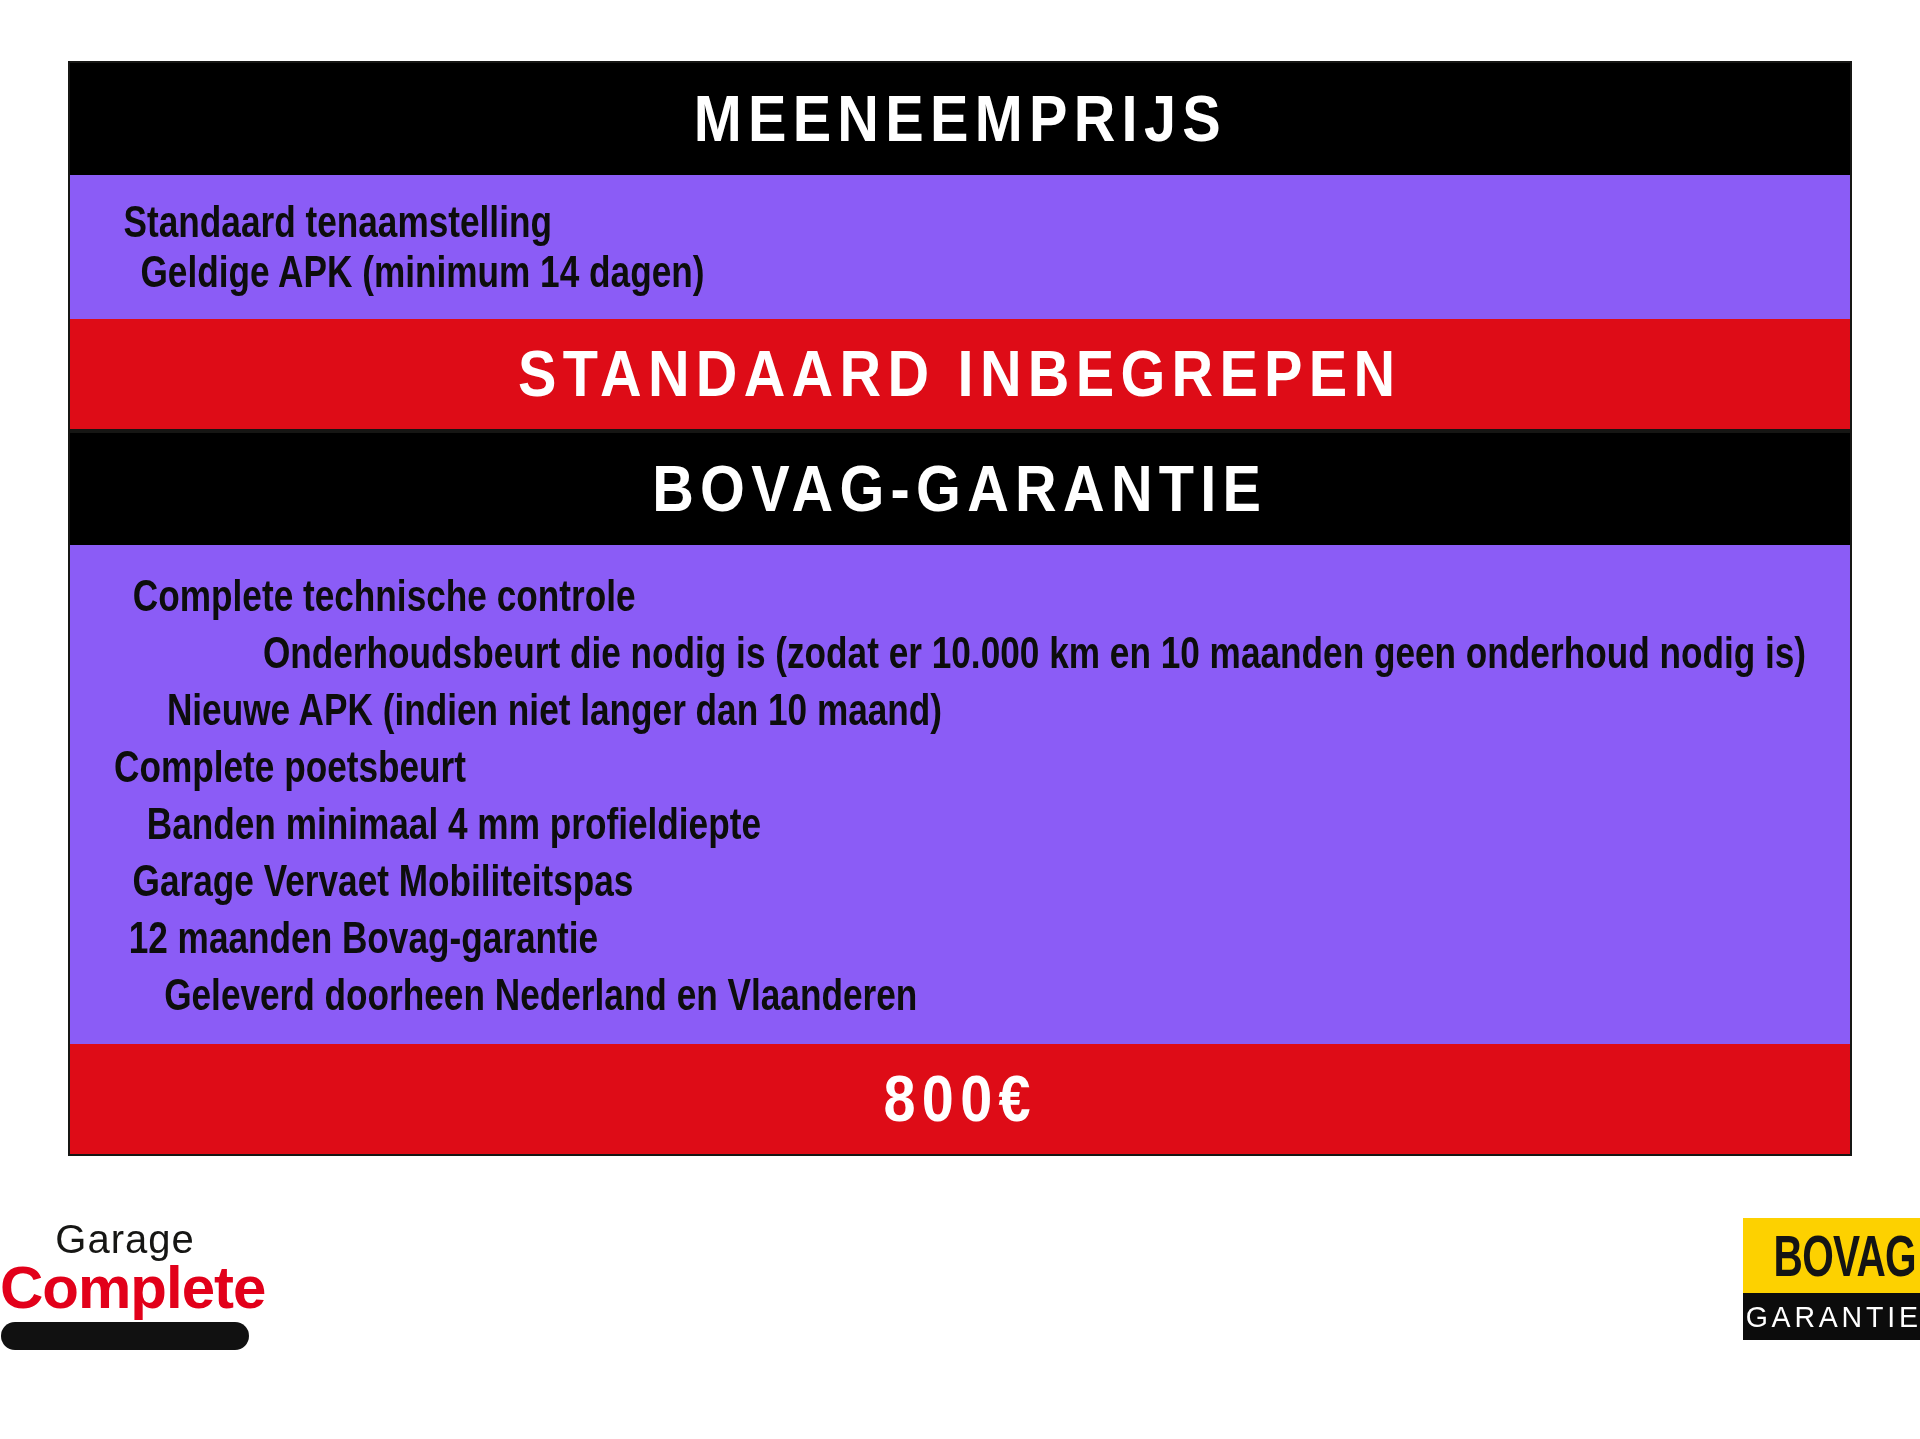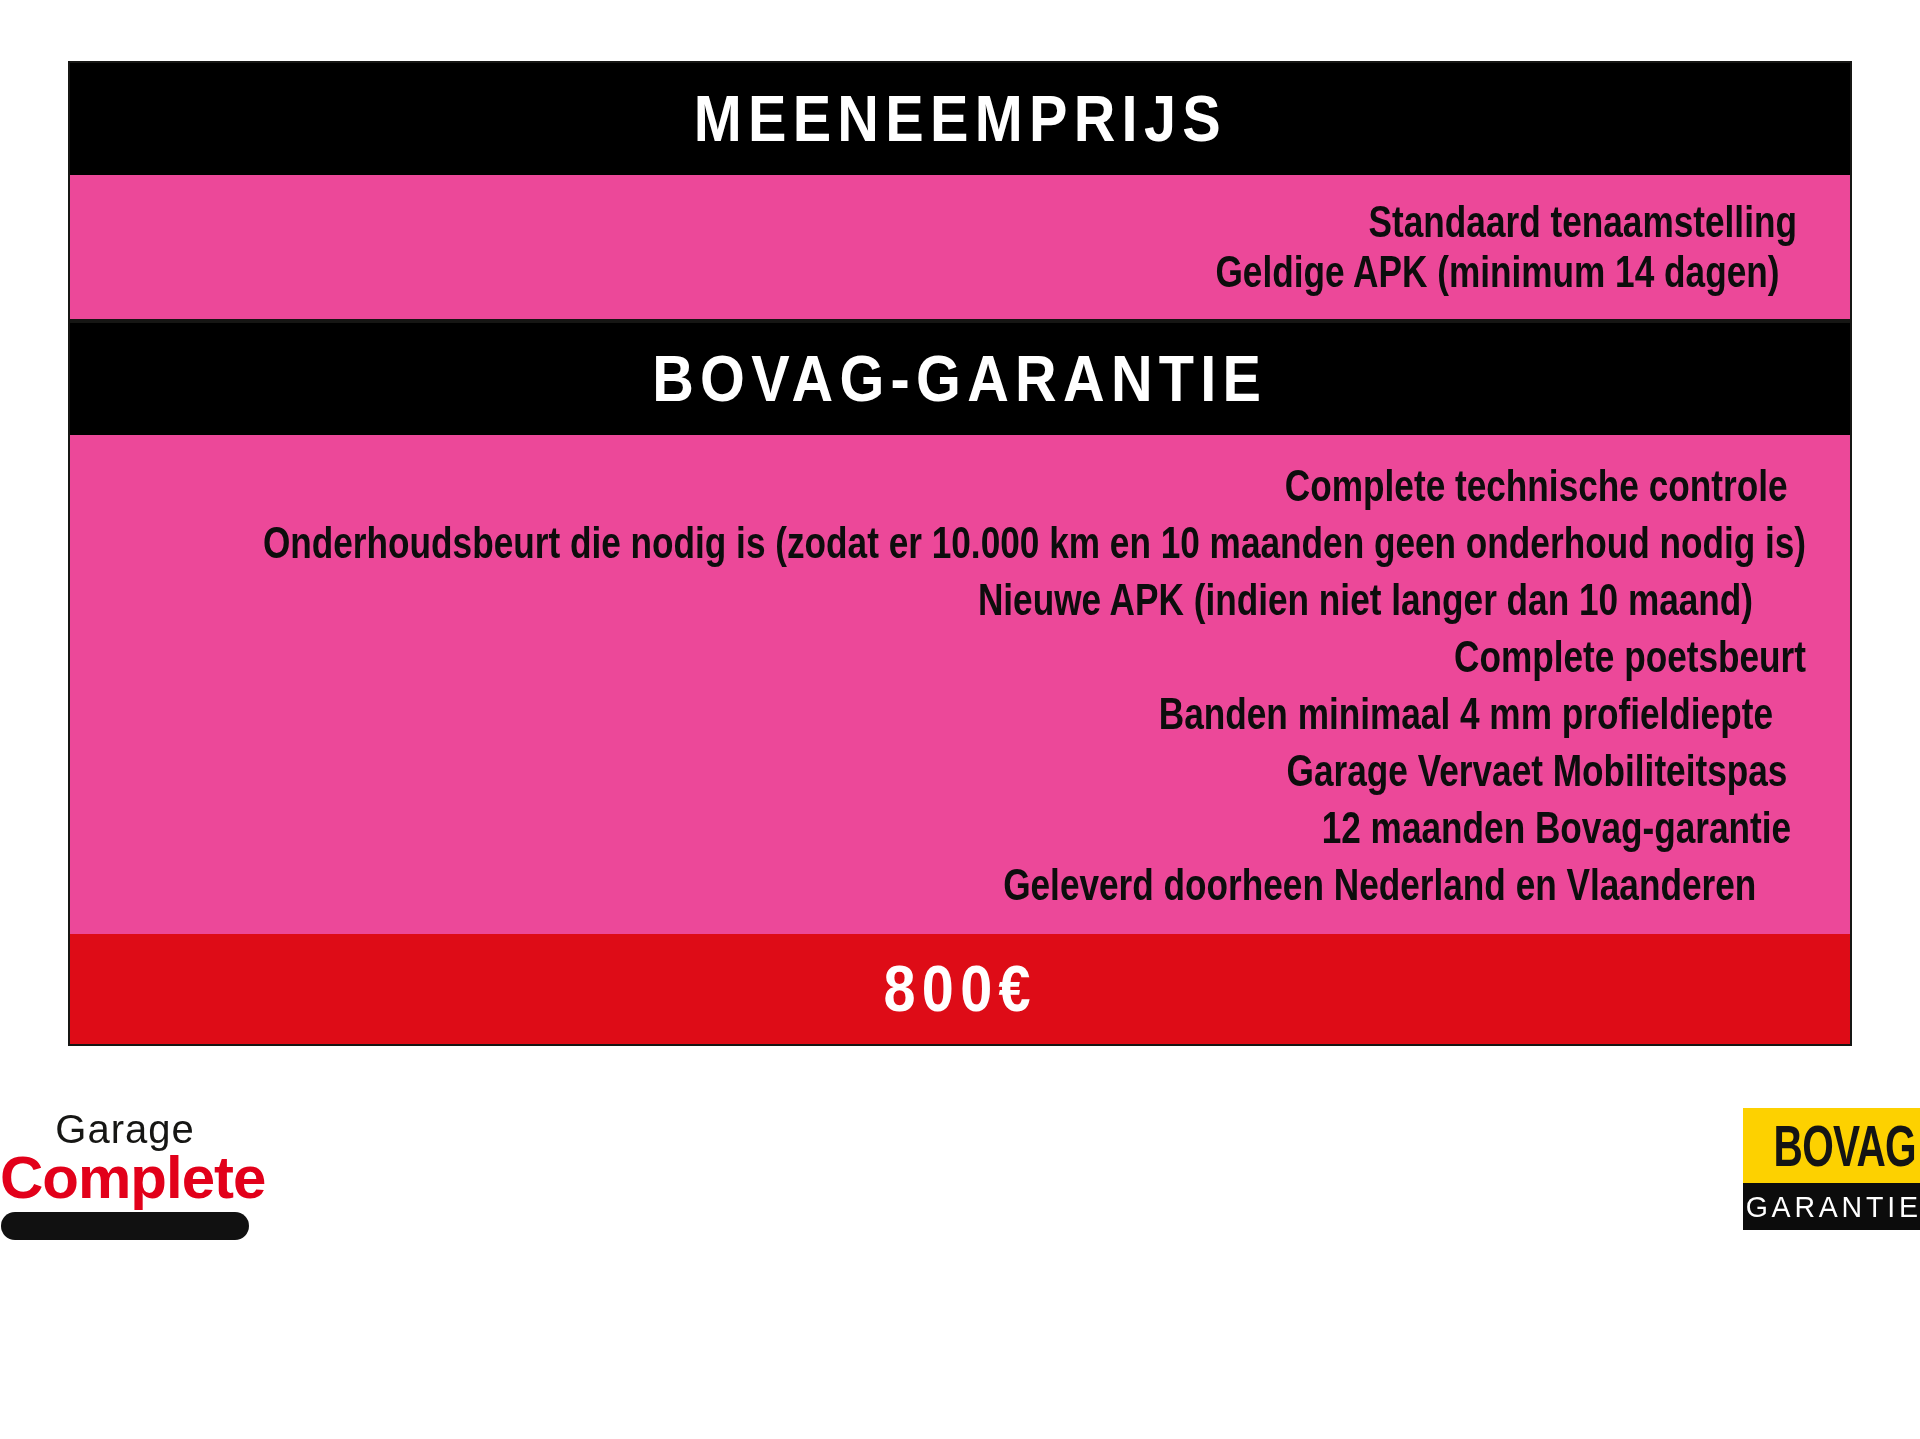--- a/index.html
+++ b/index.html
@@ -22,23 +22,23 @@
     height:112px;
     display:flex; align-items:center; justify-content:center;
   }
   .card-header .hd {
     color:#ffffff; font-weight:bold; font-size:64px;
     letter-spacing:7px;
     display:inline-block; transform:scaleX(.9); transform-origin:center;
     white-space:nowrap;
   }
   .card-body {
-    background:#ec4899;
+    background:#8b5cf6;
     display:flex; flex-direction:column; justify-content:center;
-    text-align:right;
+    text-align:left;
   }
   #price-card .card-body { height:144px; }
   #warranty-card .card-body { height:499px; }
   .line {
     color:#0d0d0d; font-weight:bold; font-size:44px;
     white-space:nowrap;
   }
   #price-card .line { line-height:50px; }
   #warranty-card .line { line-height:57px; }
   .line > span {
@@ -111,20 +111,23 @@
 <body>
 
 <div class="card" id="price-card">
   <div class="card-header">
     <span class="hd">MEENEEMPRIJS</span>
   </div>
   <div class="card-body">
     <div class="line"><span>Standaard tenaamstelling</span></div>
     <div class="line"><span>Geldige APK (minimum 14 dagen)</span></div>
   </div>
+  <div class="banner">
+    <span class="hd">STANDAARD INBEGREPEN</span>
+  </div>
 </div>
 
 <div class="card" id="warranty-card">
   <div class="card-header">
     <span class="hd">BOVAG-GARANTIE</span>
   </div>
   <div class="card-body">
     <div class="line"><span>Complete technische controle</span></div>
     <div class="line"><span>Onderhoudsbeurt die nodig is (zodat er 10.000 km en 10 maanden geen onderhoud nodig is)</span></div>
     <div class="line"><span>Nieuwe APK (indien niet langer dan 10 maand)</span></div>

